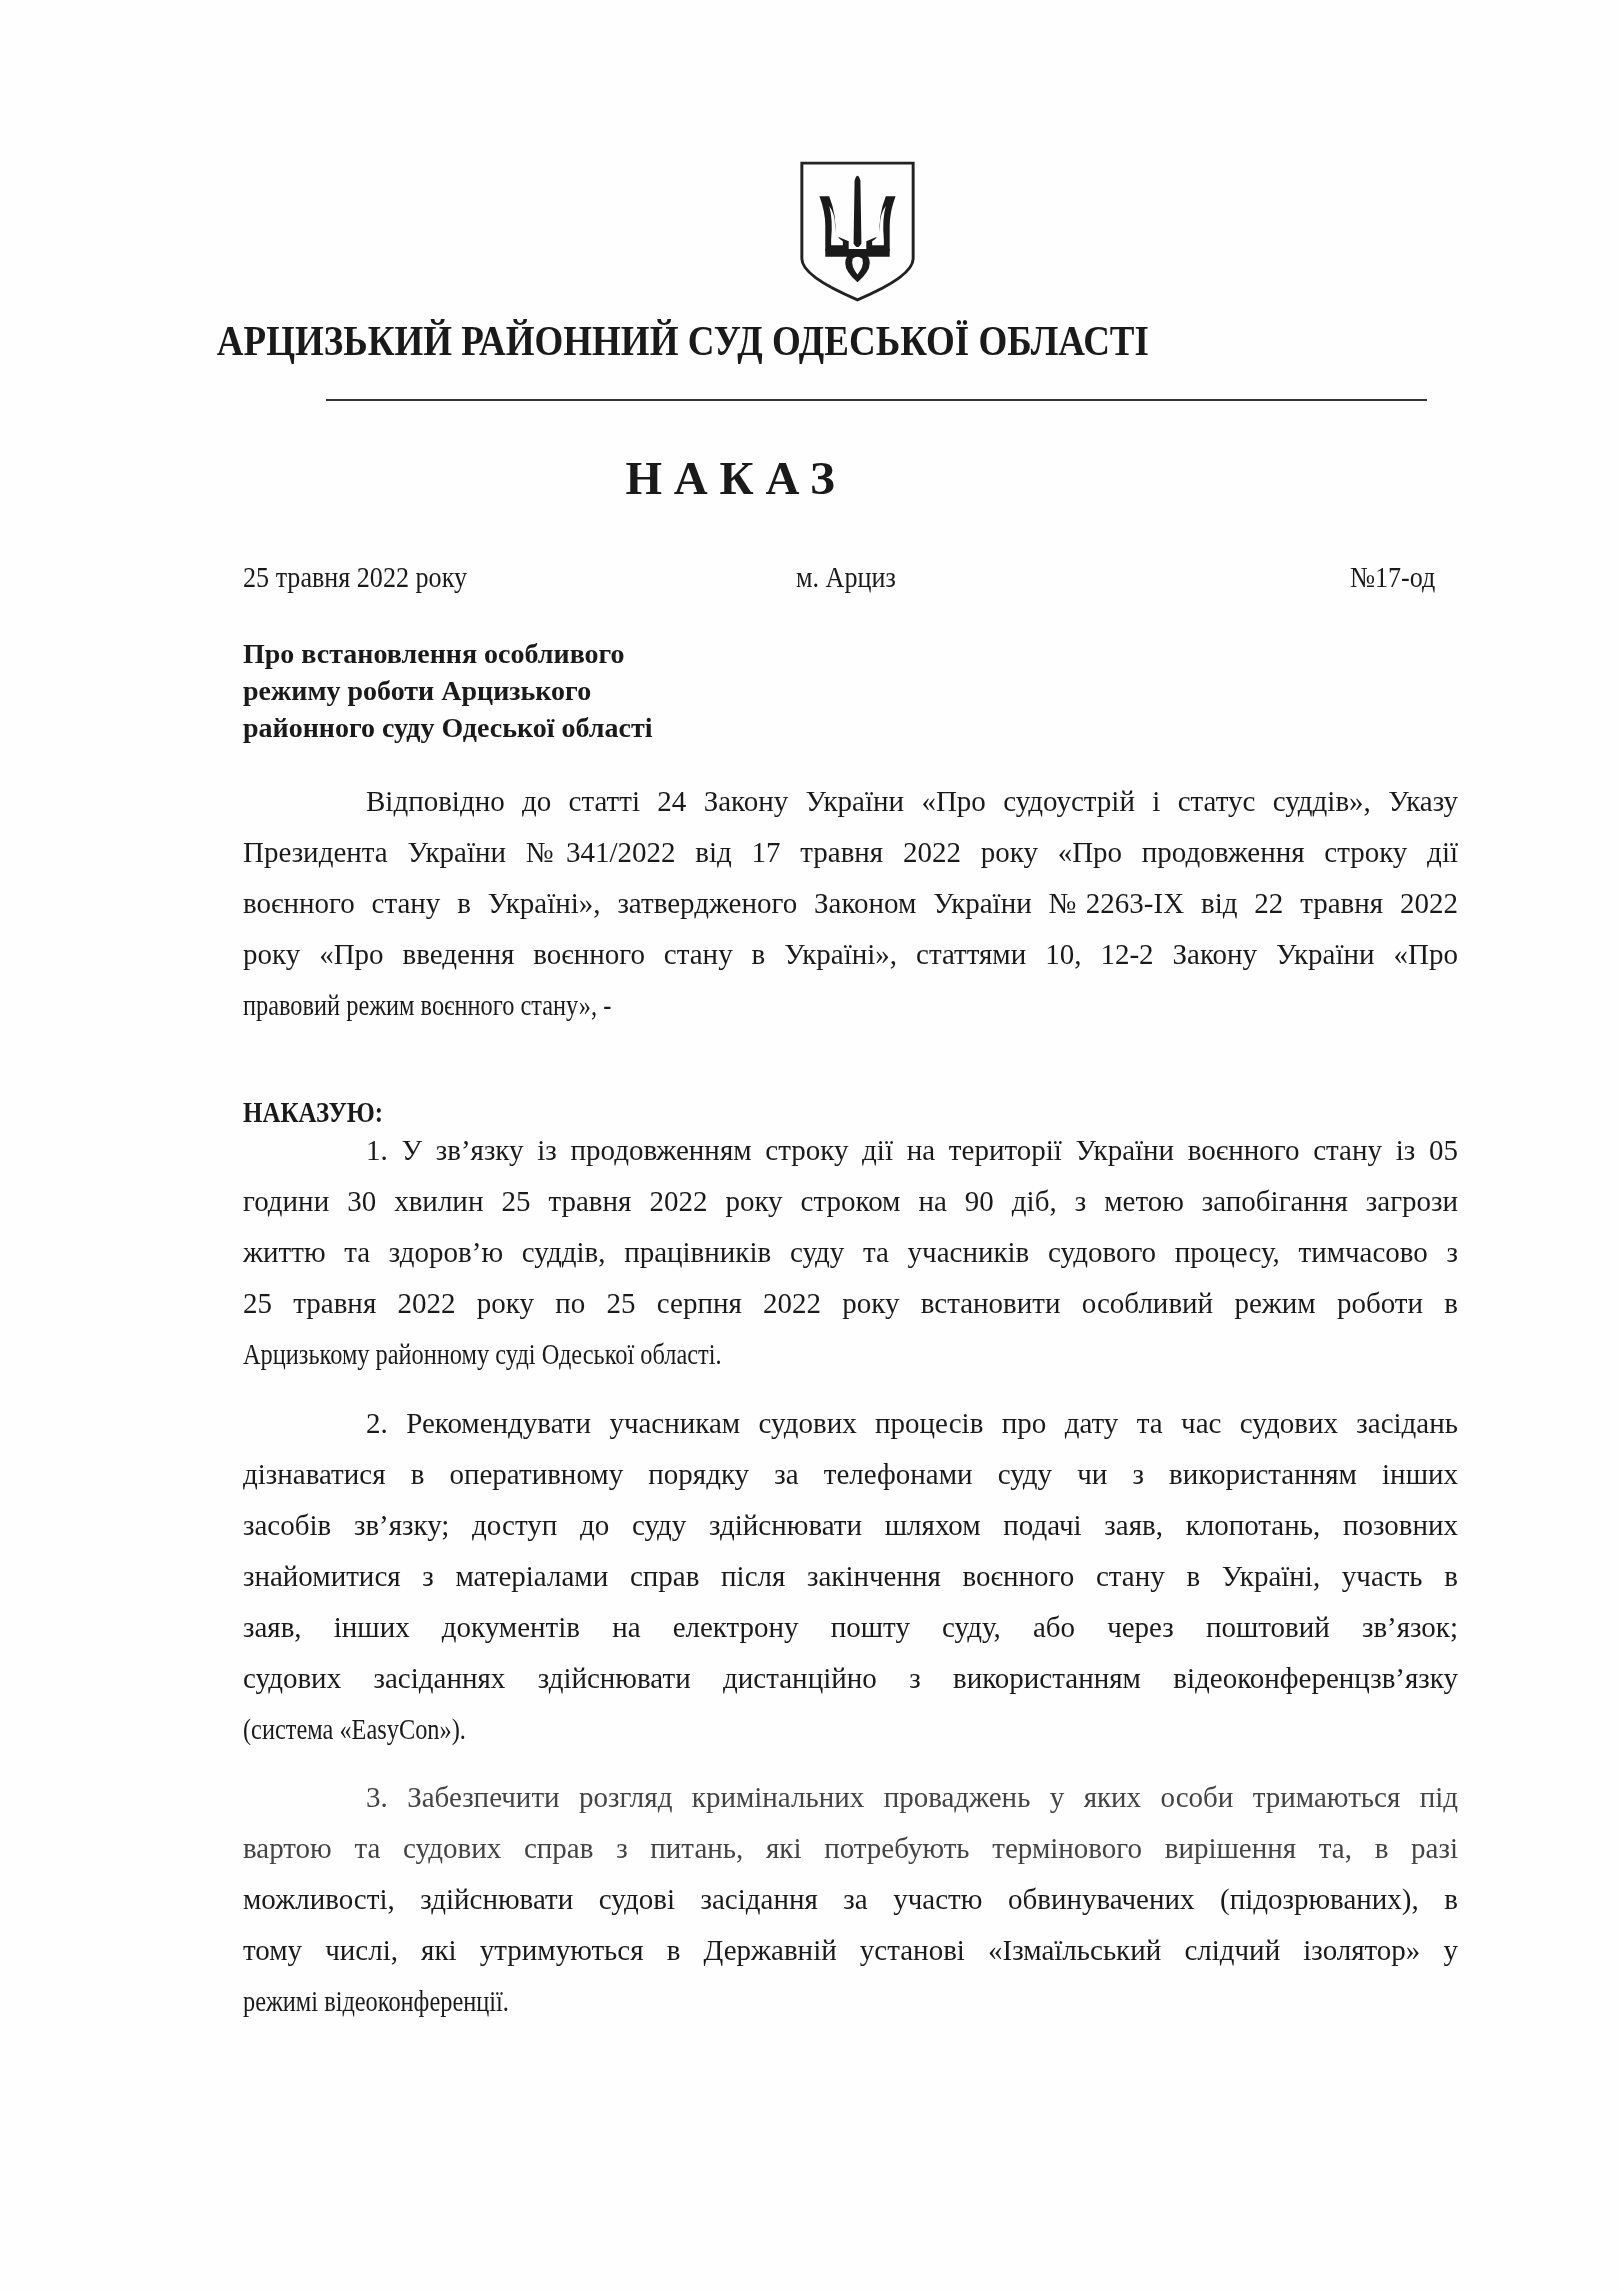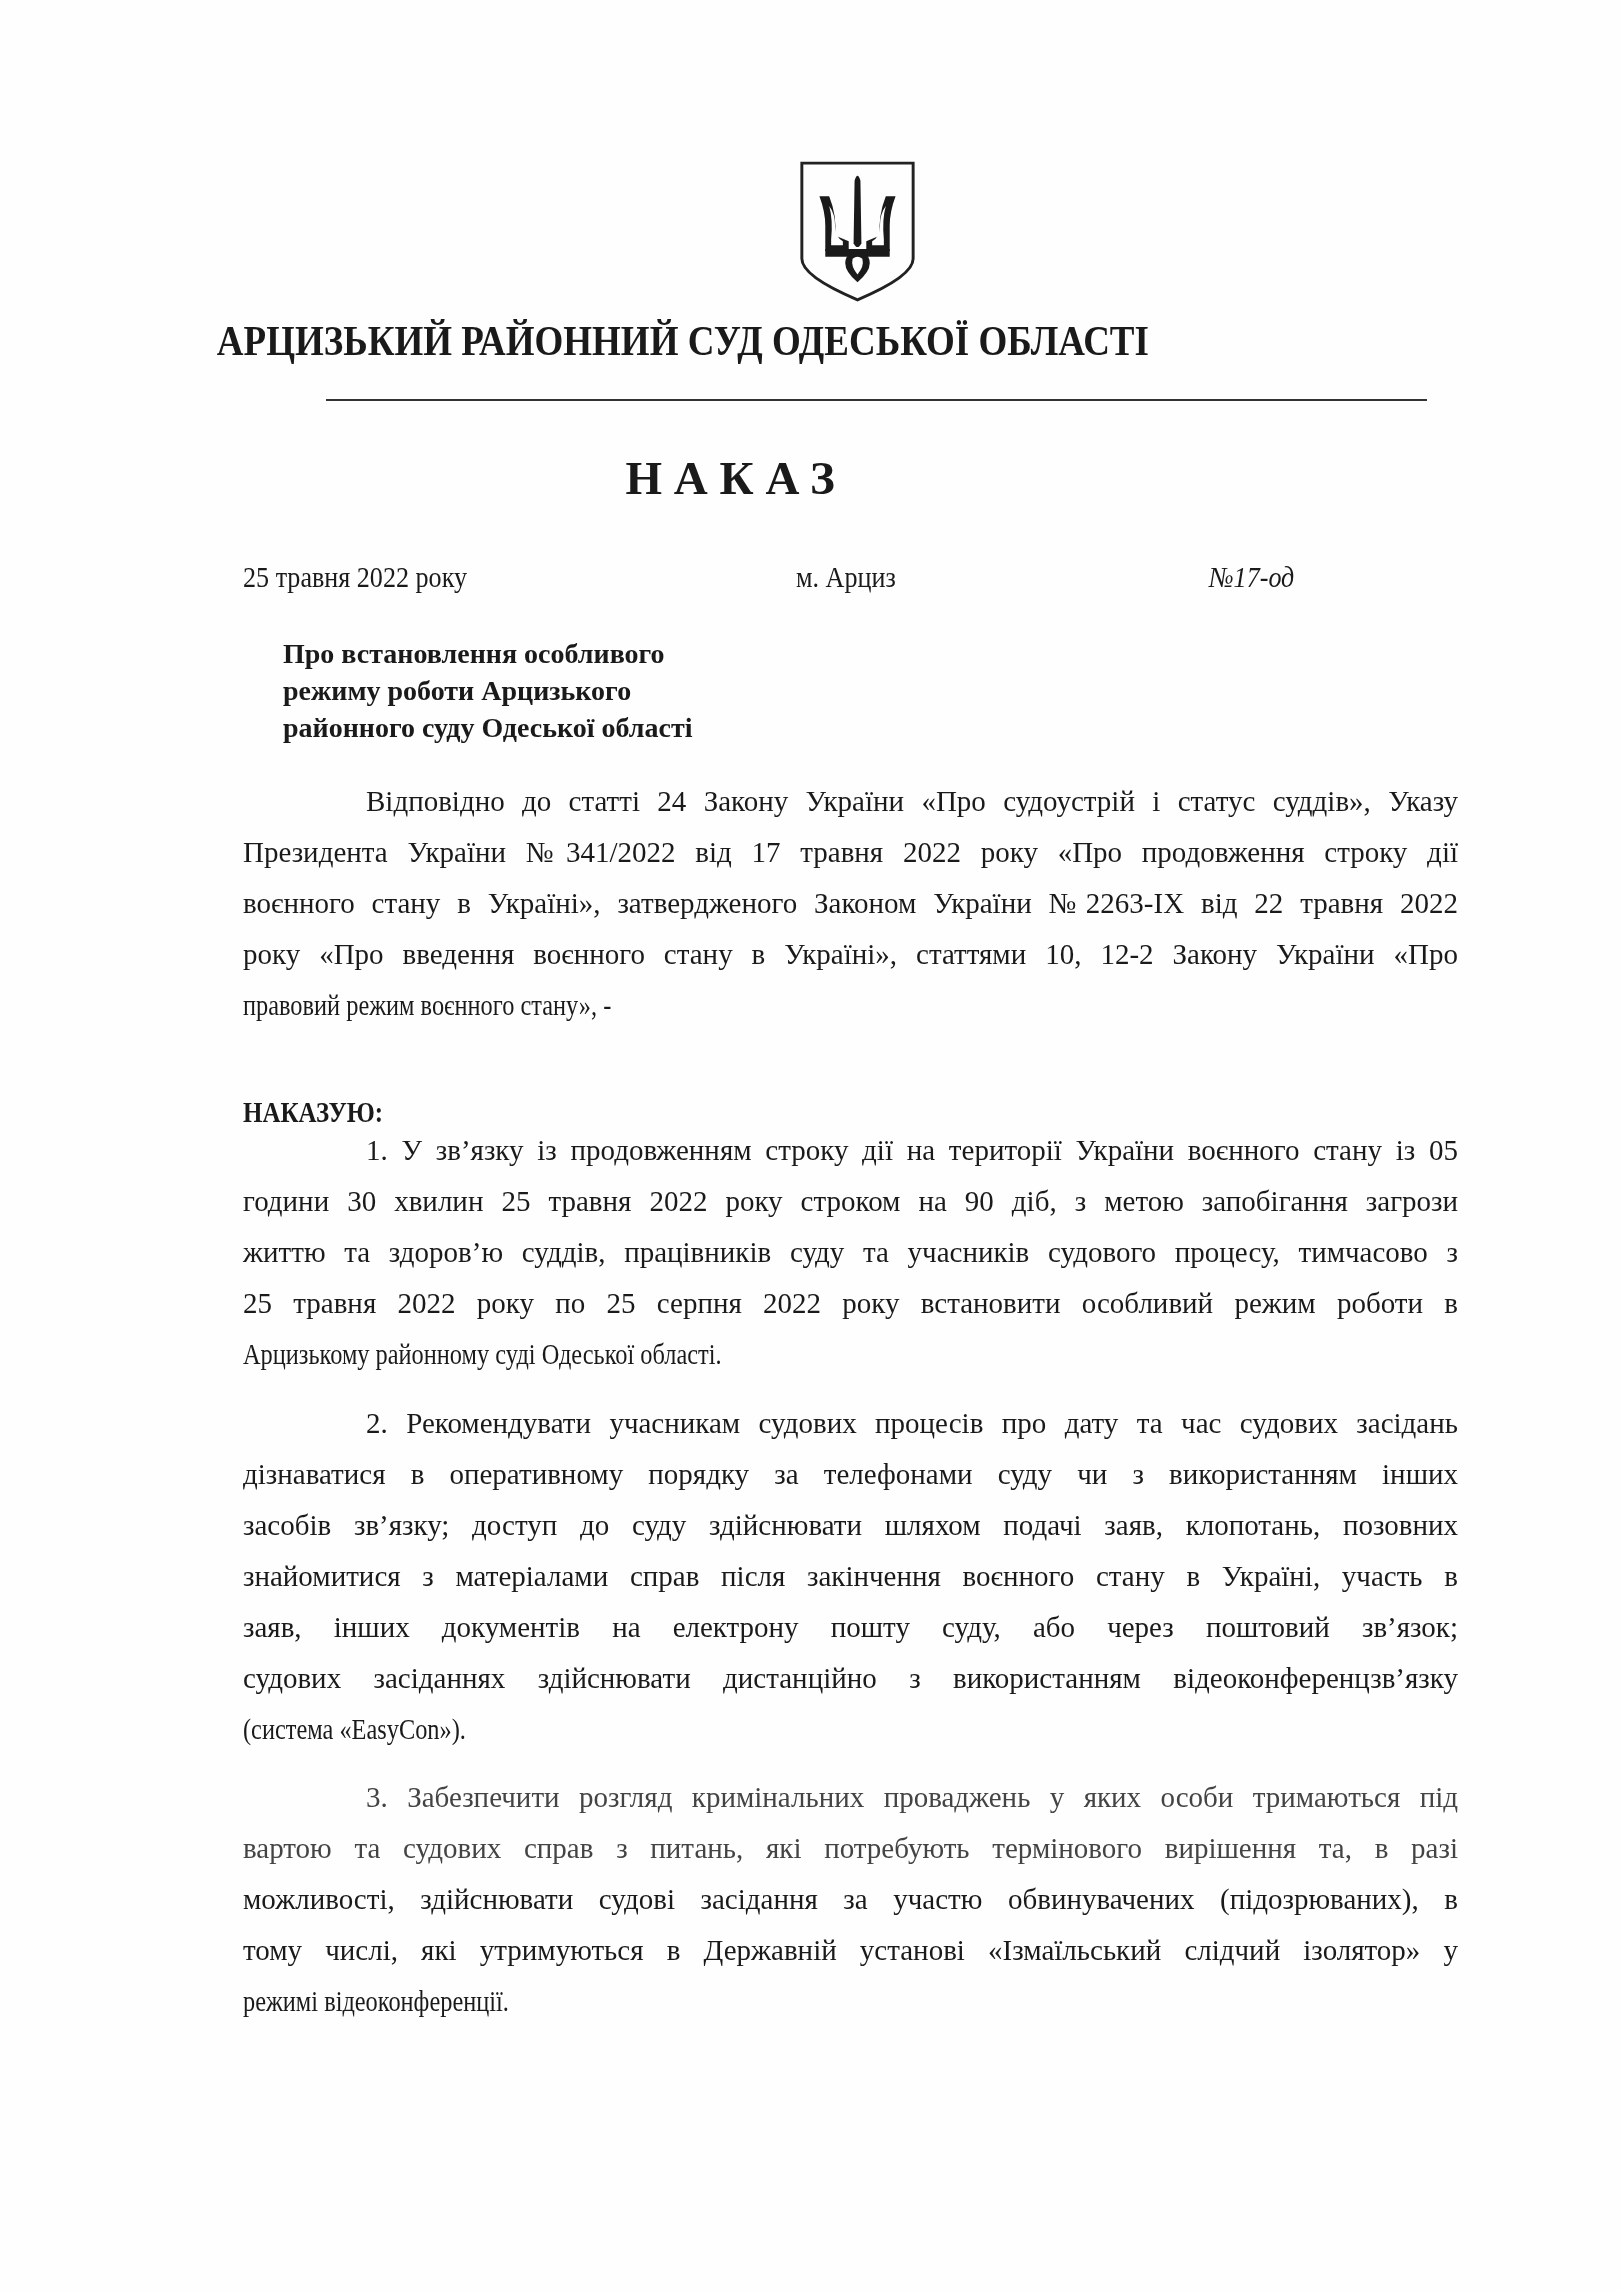--- a/index.html
+++ b/index.html
@@ -16,24 +16,24 @@
   .rule { position: absolute; left: 326px; top: 399px; width: 1101px; height: 0;
           border-top: 2px solid #333; }
 
   .doc-type { position: absolute; left: 0; width: 1472px; top: 451px; text-align: center;
               font-weight: bold; font-size: 47px; letter-spacing: 11.8px; }
 
   .meta-row { position: absolute; top: 561px; font-size: 29px; white-space: nowrap; }
   .meta-row span { display: inline-block; transform: scaleX(0.9); transform-origin: left; }
   .meta-date { left: 243px; }
   .meta-city { left: 796px; }
-  .meta-num { left: 1209px; font-style: italic; }
+  .meta-num { left: 1350px; }
 
   .subject { position: absolute; left: 243px; top: 635px; font-weight: bold; font-size: 28px;
-             line-height: 37px; margin-left: 40px; }
+             line-height: 37px; }
   .subject div { white-space: nowrap; }
 
   .body-text { position: absolute; left: 243px; width: 1215px; font-size: 29px; line-height: 51px; }
   .line { display: block; white-space: nowrap; height: 51px; }
   .line span { display: inline-block; transform: scaleX(0.84); transform-origin: left; }
   .justify { text-align: justify; text-align-last: justify; white-space: normal; }
   .justify span { display: block; transform: none; width: 100%; }
   .cond { font-stretch: condensed; }
 
   .preamble { top: 776px; }

